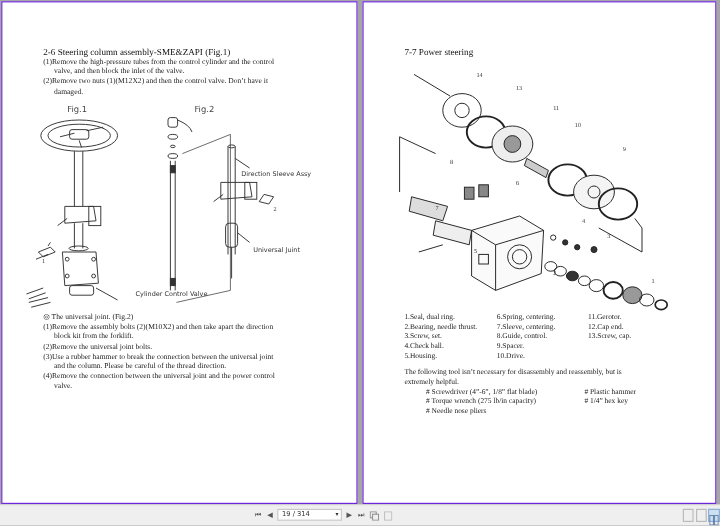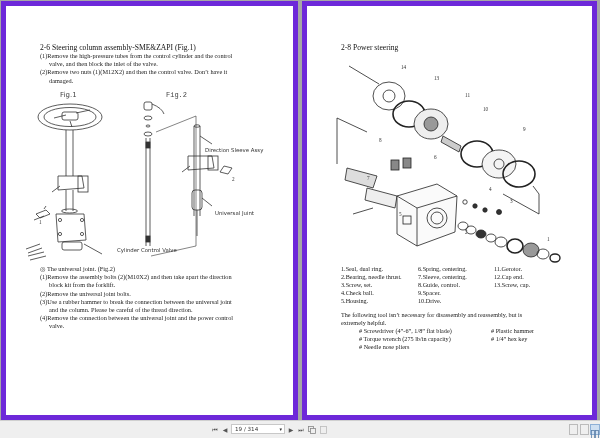--- a/index.html
+++ b/index.html
@@ -3,21 +3,21 @@
 <meta charset="utf-8">
 <style>
   html, body { margin:0; padding:0; }
   body {
     width:600px; height:438px; overflow:hidden; position:relative;
     background:#a9a9a9; font-family:"Liberation Serif", serif;
   }
   .viewer { position:absolute; left:0; top:0; width:600px; height:420px; background:#a6a6a6; }
   .page {
     position:absolute; top:1px; height:419px; background:#fff;
-    box-sizing:border-box; border:5px solid #6d28d9; overflow:hidden;
+    box-sizing:border-box; border:1px solid #6d28d9; overflow:hidden;
   }
   .page.left { left:1px; width:297px; }
   .page.right { left:302px; width:295px; }
   .ptxt { position:absolute; color:#222; font-size:6.3px; line-height:8.2px; }
   .h { font-size:7.6px; line-height:9px; color:#111; }
   .ptxt .ln { display:block; white-space:nowrap; }
   .ptxt .ind { padding-left:9px; }
   .fig-label { position:absolute; font-family:"DejaVu Sans", sans-serif; font-size:7px; color:#444;text-align:center; }
   .callout { position:absolute; font-family:"DejaVu Sans", sans-serif; font-size:5.4px; color:#333; white-space:nowrap; }
   .num { position:absolute; font-family:"Liberation Serif", serif; font-size:5.2px; color:#333; }
@@ -45,21 +45,21 @@
   <div class="page left">
     <div class="ptxt" style="left:34px; top:37px; width:250px;">
       <span class="ln h">2-6 Steering column assembly-SME&amp;ZAPI (Fig.1)</span>
       <span class="ln"><span>(1)</span><span>Remove the high-pressure tubes from the control cylinder and the control</span></span>
       <span class="ln ind">valve, and then block the inlet of the valve.</span>
       <span class="ln"><span>(2)</span><span>Remove two nuts (1)(M12X2) and then the control valve. Don’t have it</span></span>
       <span class="ln ind">damaged.</span>
     </div>
 
     <div class="fig-label" style="left:54px; top:85px;">Fig.1</div>
-    <div class="fig-label" style="left:160px; top:85px;font-family:Liberation Mono, monospace;">Fig.2</div>
+    <div class="fig-label" style="left:160px; top:85px;">Fig.2</div>
 
     <svg width="297" height="170" style="left:0; top:90px;" viewBox="0 0 297 170" fill="none" stroke="#333" stroke-width="0.8">
 
       <ellipse cx="64" cy="21" rx="32" ry="13"></ellipse>
       <ellipse cx="64" cy="21" rx="26" ry="9.5"></ellipse>
       <path d="M48 22 L60 19 M70 17 L84 14 M64 25 L66 31"></path>
       <rect x="56" y="16" width="16" height="8" rx="2"></rect>
 
       <line x1="60" y1="34" x2="60" y2="80"></line>
       <line x1="67" y1="34" x2="67" y2="80"></line>
@@ -125,21 +125,21 @@
       <span class="ln"><span>(2)</span><span>Remove the universal joint bolts.</span></span>
       <span class="ln"><span>(3)</span><span>Use a rubber hammer to break the connection between the universal joint</span></span>
       <span class="ln ind">and the column. Please be careful of the thread direction.</span>
       <span class="ln"><span>(4)</span><span>Remove the connection between the universal joint and the power control</span></span>
       <span class="ln ind">valve.</span>
     </div>
   </div>
 
   <div class="page right">
     <div class="ptxt" style="left:34px; top:37px;">
-      <span class="ln h">2-8 Power steering</span>
+      <span class="ln h">7-7 Power steering</span>
     </div>
 
     <svg width="240" height="210" style="left:20px; top:50px;" viewBox="0 0 240 210" fill="none" stroke="#222" stroke-width="0.8">
 
       <line x1="22" y1="10" x2="52" y2="28"></line>
 
       <ellipse cx="62" cy="40" rx="16" ry="14"></ellipse>
       <circle cx="62" cy="40" r="6"></circle>
 
       <ellipse cx="82" cy="58" rx="16" ry="13" stroke-width="1.6"></ellipse>

